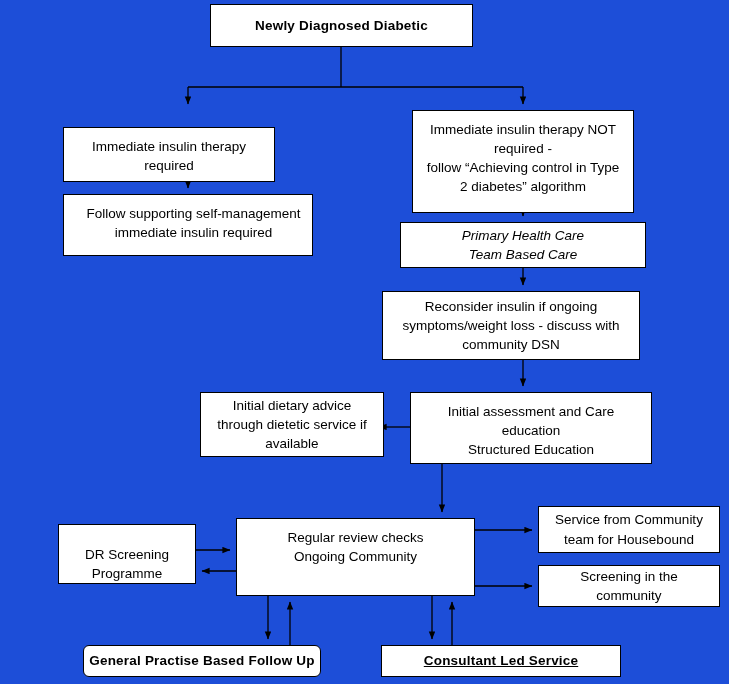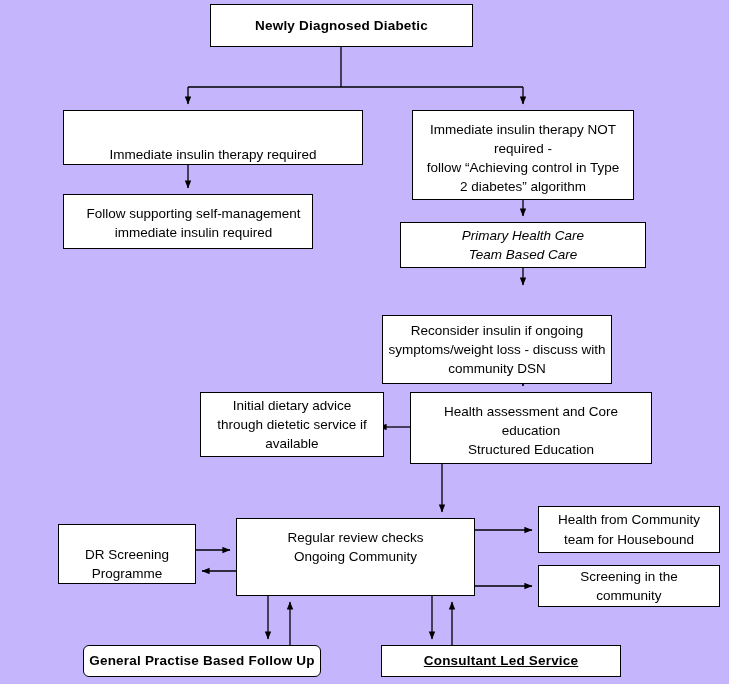--- a/index.html
+++ b/index.html
@@ -4,21 +4,21 @@
 <style>
   html, body {
     margin: 0;
     padding: 0;
     background: #ffffff;
   }
   #canvas {
     position: relative;
     width: 729px;
     height: 684px;
-    background: #c4b5fd;
+    background: #1d4ed8;
     font-family: "Liberation Sans", sans-serif;
     overflow: hidden;
   }
   #wires {
     position: absolute;
     left: 0;
     top: 0;
     width: 729px;
     height: 684px;
     pointer-events: none;
@@ -94,71 +94,71 @@
 
       <path d="M432,596 L432,639" marker-end="url(#ah)"></path>
       <path d="M452,645 L452,602" marker-end="url(#ah)"></path>
     </g>
   </svg>
 
   <div class="node bold" style="left:210px; top:4px; width:263px; height:43px;">
     <span class="label">Newly Diagnosed Diabetic</span>
   </div>
 
-  <div class="node top-aligned" style="left:63px; top:110px; width:300px; height:55px;align-items:flex-end;">
+  <div class="node top-aligned" style="left:63px; top:127px; width:212px; height:55px;">
     <span class="label">Immediate insulin therapy required</span>
   </div>
 
-  <div class="node top-aligned" style="left:412px; top:110px; width:222px; height:90px;">
+  <div class="node top-aligned" style="left:412px; top:110px; width:222px; height:103px;">
     <span class="label">Immediate insulin therapy NOT
 required -
 follow “Achieving control in Type
 2 diabetes” algorithm</span>
   </div>
 
-  <div class="node top-aligned" style="left:63px; top:194px; width:250px; height:55px;padding-left:15px;">
+  <div class="node top-aligned" style="left:63px; top:194px; width:250px; height:62px;padding-left:15px;">
     <span class="label">Follow supporting self-management
 immediate insulin required</span>
   </div>
 
   <div class="node" style="left:400px; top:222px; width:246px; height:46px;font-style:italic;">
     <span class="label">Primary Health Care
 Team Based Care</span>
   </div>
 
-  <div class="node" style="left:382px; top:291px; width:230px; height:69px;margin-top:24px;">
+  <div class="node" style="left:382px; top:291px; width:258px; height:69px;">
     <span class="label">Reconsider insulin if ongoing
 symptoms/weight loss - discuss with
 community DSN</span>
   </div>
 
   <div class="node" style="left:200px; top:392px; width:184px; height:65px;">
     <span class="label">Initial dietary advice
 through dietetic service if
 available</span>
   </div>
 
   <div class="node top-aligned" style="left:410px; top:392px; width:242px; height:72px;">
-    <span class="label">Health assessment and Core
+    <span class="label">Initial assessment and Care
 education
 Structured Education</span>
   </div>
 
   <div class="node" style="left:58px; top:524px; width:138px; height:60px;align-items:flex-end;">
     <span class="label">DR Screening
 Programme</span>
   </div>
 
   <div class="node top-aligned" style="left:236px; top:518px; width:239px; height:78px;">
     <span class="label">Regular review checks
 Ongoing Community</span>
   </div>
 
   <div class="node" style="left:538px; top:506px; width:182px; height:47px;">
-    <span class="label">Health from Community
+    <span class="label">Service from Community
 team for Housebound</span>
   </div>
 
   <div class="node" style="left:538px; top:565px; width:182px; height:42px;">
     <span class="label">Screening in the
 community</span>
   </div>
 
   <div class="node bold" style="left:83px; top:645px; width:238px; height:32px;border-radius:6px;">
     <span class="label">General Practise Based Follow Up</span>

